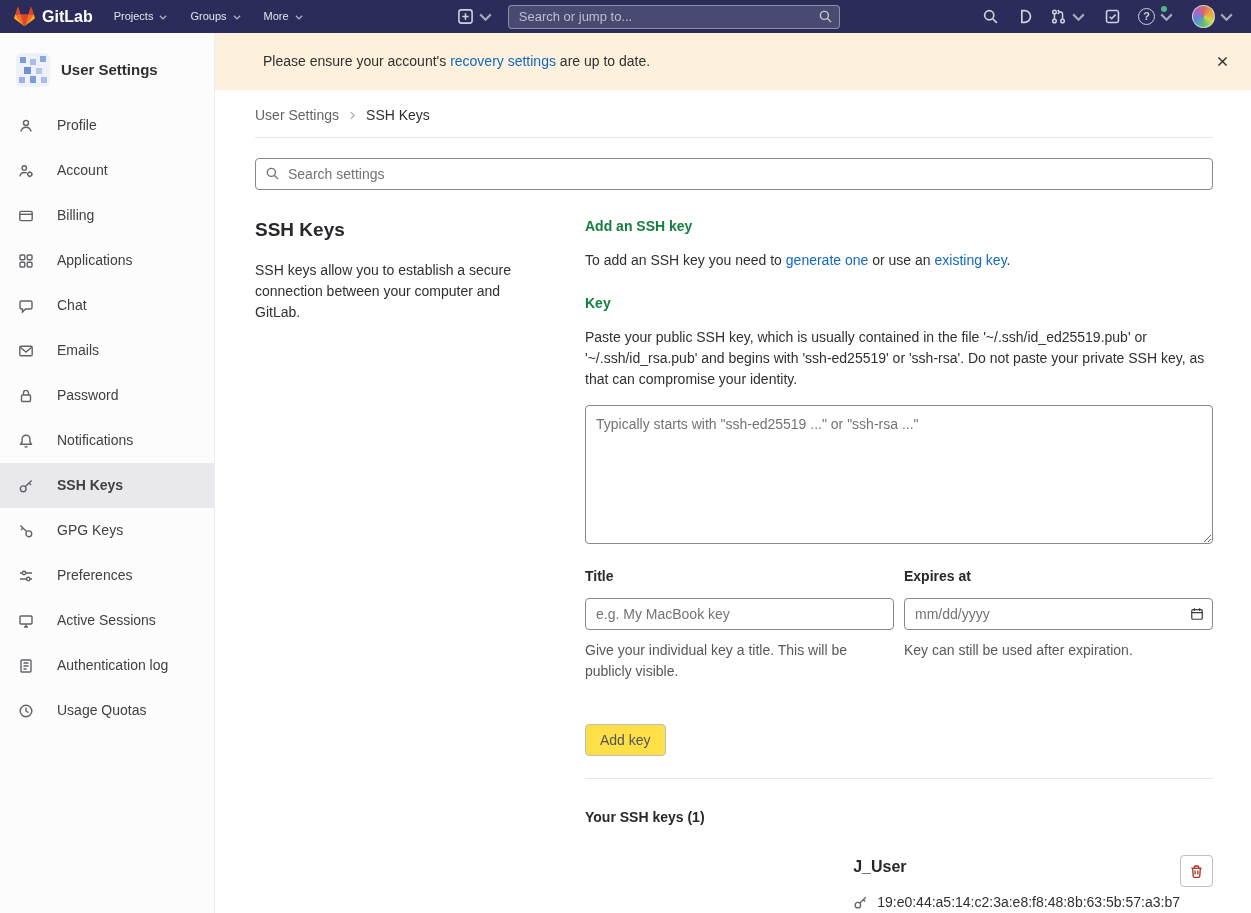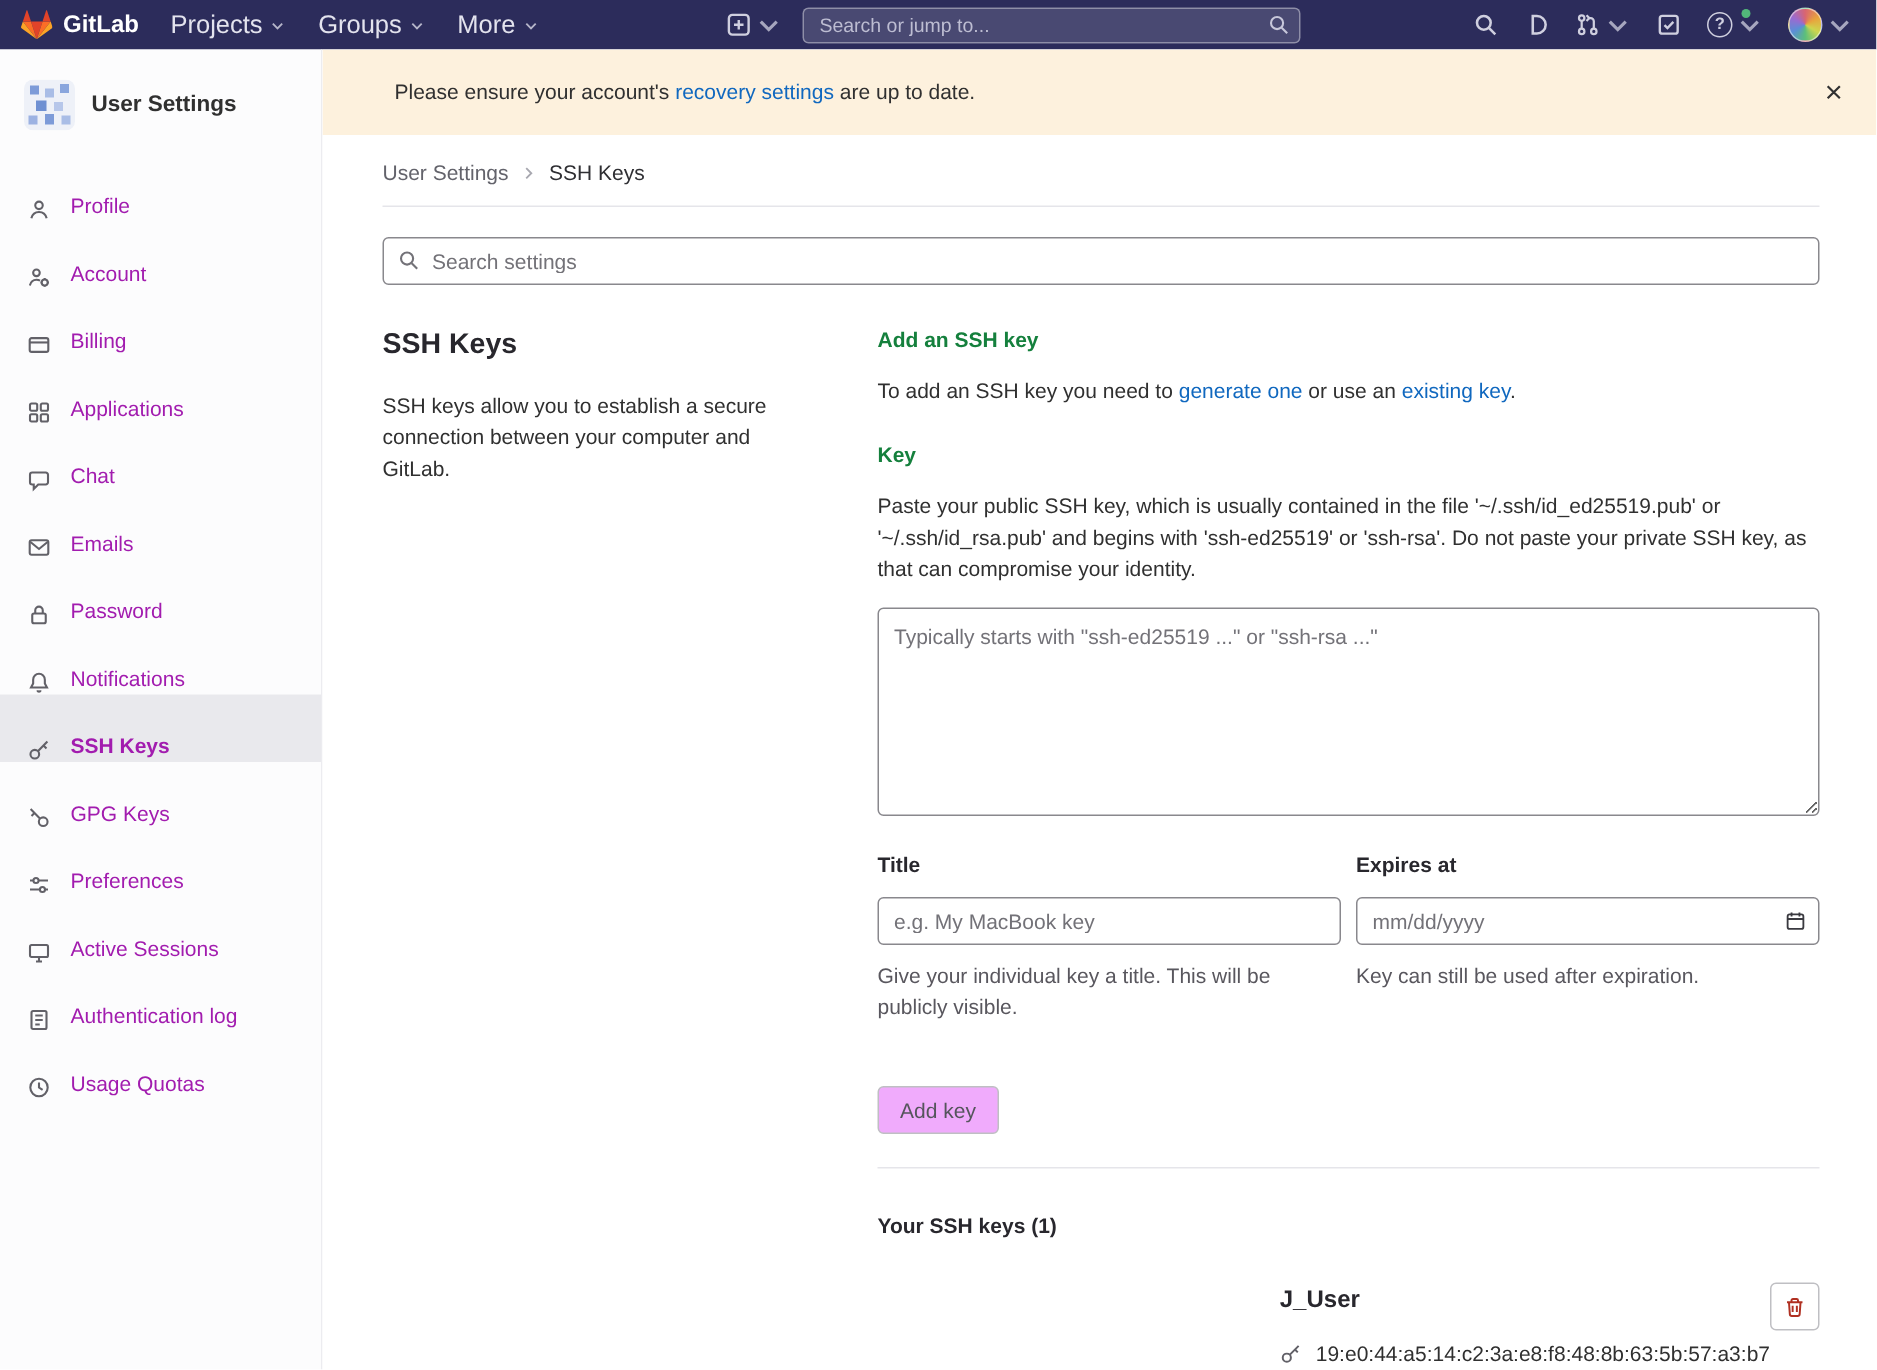--- a/index.html
+++ b/index.html
@@ -12,21 +12,21 @@
   a { color:#1068bf; text-decoration:none; cursor:pointer; }
 
   
   .navbar {
     height:33px; background:#2c2c5b; display:flex; align-items:center;
     padding:0 10px; color:#e3e3ee;
   }
   .logo { display:flex; align-items:center; gap:7px; margin:0 10px 0 4px; cursor:pointer; }
   .logo svg { width:21px; height:21px; }
   .logo-text { color:#fff; font-weight:700; font-size:16px; }
-  .nav-menu { display:flex; align-items:center; gap:5px; padding:0 11px; font-size:17px; color:#e3e3ee; cursor:pointer; height:33px; }
+  .nav-menu { display:flex; align-items:center; gap:5px; padding:0 11px; font-size:11px; color:#e3e3ee; cursor:pointer; height:33px; }
   .chev svg { width:10px; height:10px; display:block; opacity:.75; }
   .nav-center { display:flex; align-items:center; gap:14px; margin-left:auto; }
   .nav-iconbtn { position:relative; display:flex; align-items:center; gap:3px; color:#cfcfdf; cursor:pointer; }
   .nav-iconbtn svg { width:17px; height:17px; display:block; }
   .nav-search { position:relative; width:332px; height:24px; }
   .nav-search input {
     width:100%; height:100%; background:rgba(255,255,255,.14);
     border:1px solid rgba(255,255,255,.38); border-radius:4px;
     color:#fff; padding:0 28px 0 10px; font-size:13px; font-family:inherit;
   }
@@ -40,21 +40,21 @@
     background:conic-gradient(#d96570,#e8a33d,#cdd64f,#5bbf7a,#5a8fd6,#9a6bd0,#d96570); }
 
   
   .page { display:flex; height:880px; }
 
   
   .sidebar { width:215px; flex:none; background:#fcfcfd; border-right:1px solid #ececf0; padding-top:14px; }
   .sb-header { display:flex; align-items:center; gap:11px; padding:6px 16px 16px; }
   .sb-avatar { width:34px; height:34px; border-radius:6px; overflow:hidden; flex:none; }
   .sb-title { font-size:15px; font-weight:600; color:#303030; }
-  .sb-item { display:flex; align-items:flex-end; gap:13px; height:45px; padding:0 18px; font-size:14px; color:#a21caf; cursor:pointer; }
+  .sb-item { display:flex; align-items:center; gap:23px; height:45px; padding:0 18px; font-size:14px; color:#404040; cursor:pointer; }
   .sb-item.active { background:#e9e9ed; font-weight:600; }
   .si { display:flex; color:#626168; }
   .si svg { width:16px; height:16px; }
 
   
   .main { flex:1; background:#fff; overflow:hidden; }
   .banner { height:57px; background:#fdf1dd; display:flex; align-items:center; padding:0 16px 0 48px; font-size:14px; color:#303030; }
   .banner-close { margin-left:auto; background:none; border:none; cursor:pointer; color:#303030; padding:6px; display:flex; }
   .banner-close svg { width:13px; height:13px; }
 
@@ -93,21 +93,21 @@
   .form-label { font-weight:600; margin:0 0 11px; color:#28272d; }
   .text-input { width:100%; height:32px; border:1px solid #89888d; border-radius:4px; padding:0 10px; font:inherit; color:#303030; }
   .date-wrap { position:relative; }
   .date-wrap input { padding-right:30px; }
   .cal { position:absolute; right:9px; top:9px; color:#3a3a40; }
   .cal svg { width:14px; height:14px; display:block; }
   .form-help { color:#59575e; margin-top:10px; }
 
   .btn-default {
     margin-top:28px; height:32px; padding:0 14px; border:1px solid #bfbfc3;
-    border-radius:4px; background:#f0abfc; color:#55555c; font:inherit; cursor:pointer;
+    border-radius:4px; background:#fde047; color:#55555c; font:inherit; cursor:pointer;
   }
   .form-rule { border:none; border-top:1px solid #e5e5ea; margin:22px 0 28px; }
 
   .keys-heading { font-weight:600; margin:0 0 27px; color:#28272d; }
   .key-item { display:flex; justify-content:flex-end; align-items:flex-start; }
   .key-title { font-size:16px; font-weight:600; color:#28272d; }
   .fingerprint { display:flex; align-items:center; gap:9px; margin-top:13px; }
   .fp-icon { display:flex; color:#626168; }
   .fp-icon svg { width:15px; height:15px; }
   .trash-btn {

